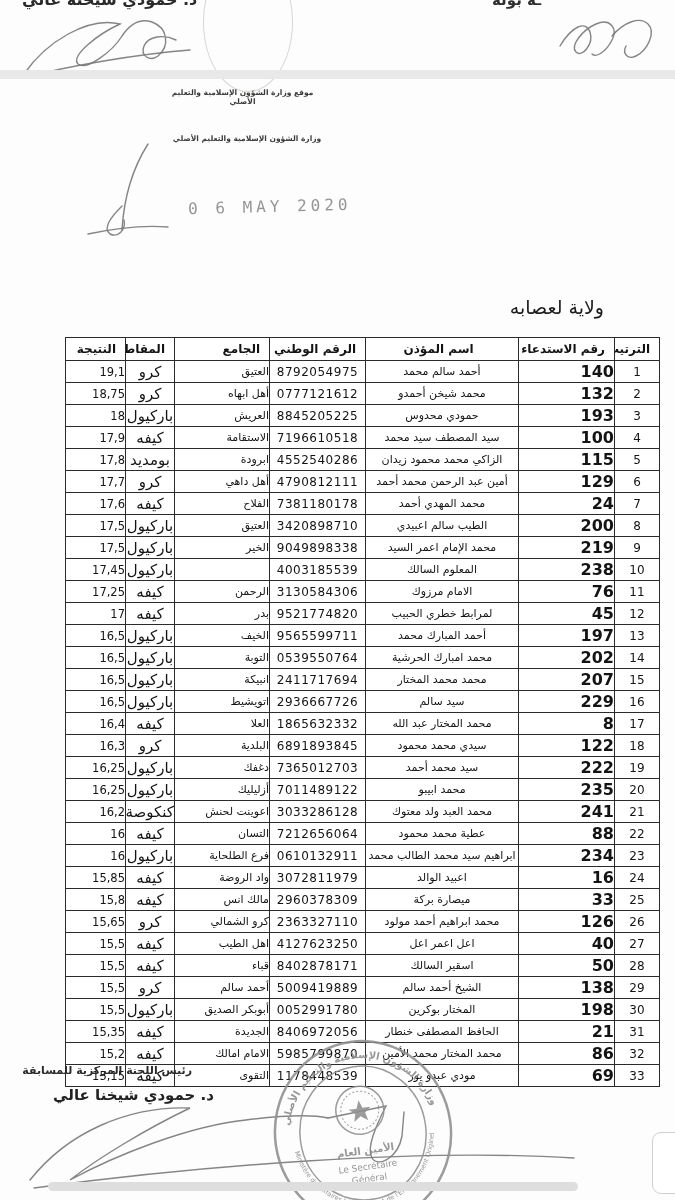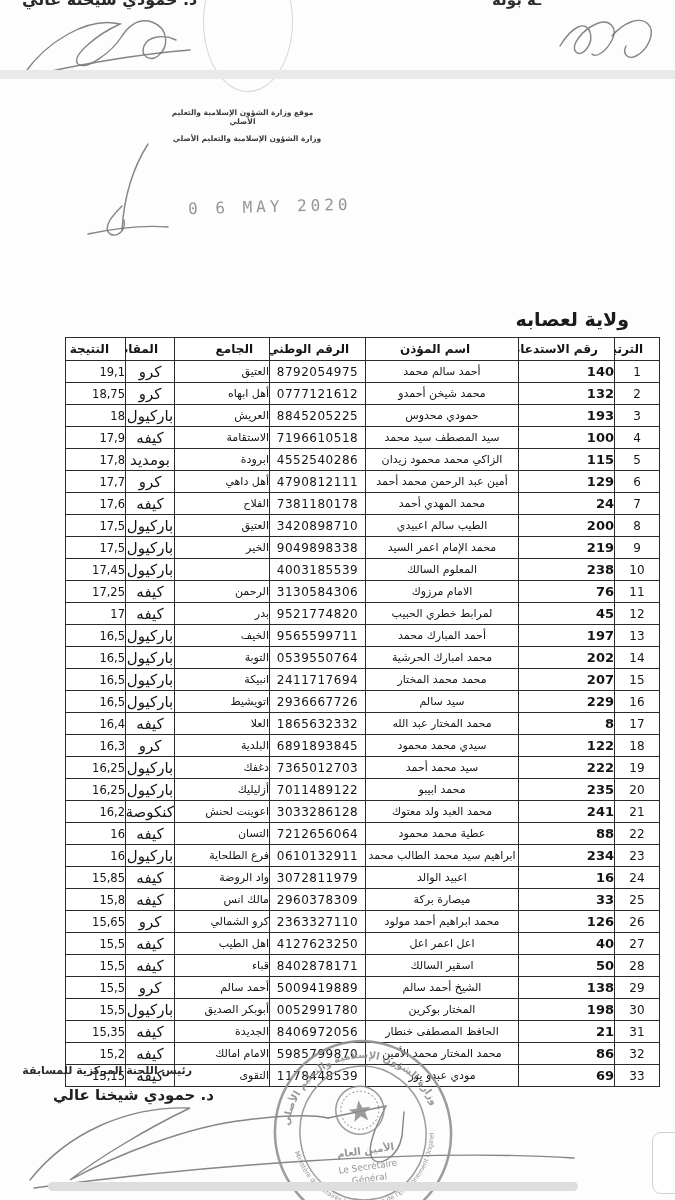--- a/index.html
+++ b/index.html
@@ -10,40 +10,40 @@
   .abs{position:absolute;}
   .rtl{direction:rtl;unicode-bidi:plaintext;}
 
   
   .prev-name{top:-10px;left:22px;font-weight:bold;font-size:16px;color:#2a2a2a;}
   .prev-frag{top:-9px;left:492px;font-weight:bold;font-size:15px;color:#2f2f2f;}
   .gray-band{top:70px;left:0;width:675px;height:9px;background:#e9e9e9;}
   .faint-circle{left:203px;top:-48px;width:88px;height:138px;border:1px solid #d9d5cf;border-radius:50%;}
 
   
-  .site-caption{top:108px;left:160px;width:165px;text-align:center;font-size:7.5px;font-weight:bold;color:#3a3a3a;}
+  .site-caption{top:88px;left:160px;width:165px;text-align:center;font-size:7.5px;font-weight:bold;color:#3a3a3a;}
   .ministry-caption{top:134px;left:172px;width:150px;text-align:center;font-size:7.5px;font-weight:bold;color:#3a3a3a;}
   .gov-block{top:182px;right:47px;text-align:right;font-weight:bold;font-size:15px;line-height:24px;color:#262626;}
   .date-stamp{top:197px;left:188px;font-family:"DejaVu Sans Mono",monospace;font-size:16px;
     letter-spacing:4px;color:#969696;transform:rotate(-1.5deg);white-space:nowrap;}
   .list-title{top:253px;right:242px;font-weight:bold;font-size:12.5px;color:#222;white-space:nowrap;}
-  .region-title{top:296px;right:46px;font-weight:bold;font-size:19px;color:#1b1b1b;white-space:nowrap;margin-top:12px;}
+  .region-title{top:296px;right:71px;font-weight:normal;font-size:19px;color:#1b1b1b;white-space:nowrap;}
 
   
   #results-table{position:absolute;top:337px;left:65px;width:594px;direction:rtl;
     border-collapse:collapse;table-layout:fixed;background:#fff;}
   #results-table th,#results-table td{
     border:1px solid #2b2b2b;padding:0;height:21px;overflow:hidden;white-space:nowrap;
     font-family:"DejaVu Sans",sans-serif;color:#141414;}
-  #results-table th{height:22px;font-weight:bold;font-size:12px;text-align:right;padding-left:2px;padding-right:16px;}
+  #results-table th{height:22px;font-weight:bold;font-size:12px;text-align:right;padding-left:2px;padding-right:9px;}
   #results-table th.c2{text-align:center;}
   col.c0{width:45px;} col.c1{width:96px;} col.c2{width:153px;} col.c3{width:96px;}
   col.c4{width:95px;} col.c5{width:49px;} col.c6{width:60px;}
   td.c0{text-align:center;font-size:12px;}
-  td.c1{text-align:right;padding-right:12px;font-weight:bold;font-size:13px;margin-left:20px;}
+  td.c1{text-align:right;padding-right:12px;font-weight:bold;font-size:16px;margin-left:20px;}
   td.c2{text-align:center;padding-right:5px;font-size:11px;}
   td.c3{text-align:center;font-size:12px;letter-spacing:.5px;}
   td.c4{text-align:right;padding-right:5px;font-size:11px;}
   td.c5{text-align:center;font-size:15px;margin-top:36px;}
   td.c6{text-align:right;padding-right:8px;font-size:11.5px;}
 
   
   .role-line{top:1064px;right:483px;font-weight:bold;font-size:11px;color:#2a2a2a;white-space:nowrap;margin-left:16px;}
   .signer-name{top:1086px;right:461px;font-weight:bold;font-size:15px;color:#222;white-space:nowrap;}
 

